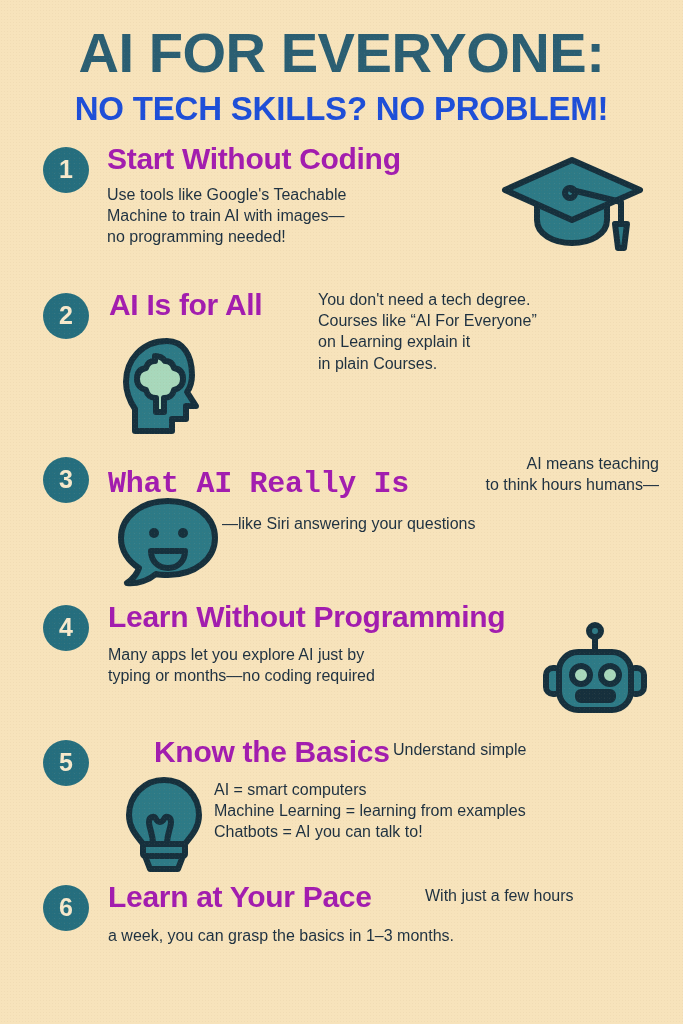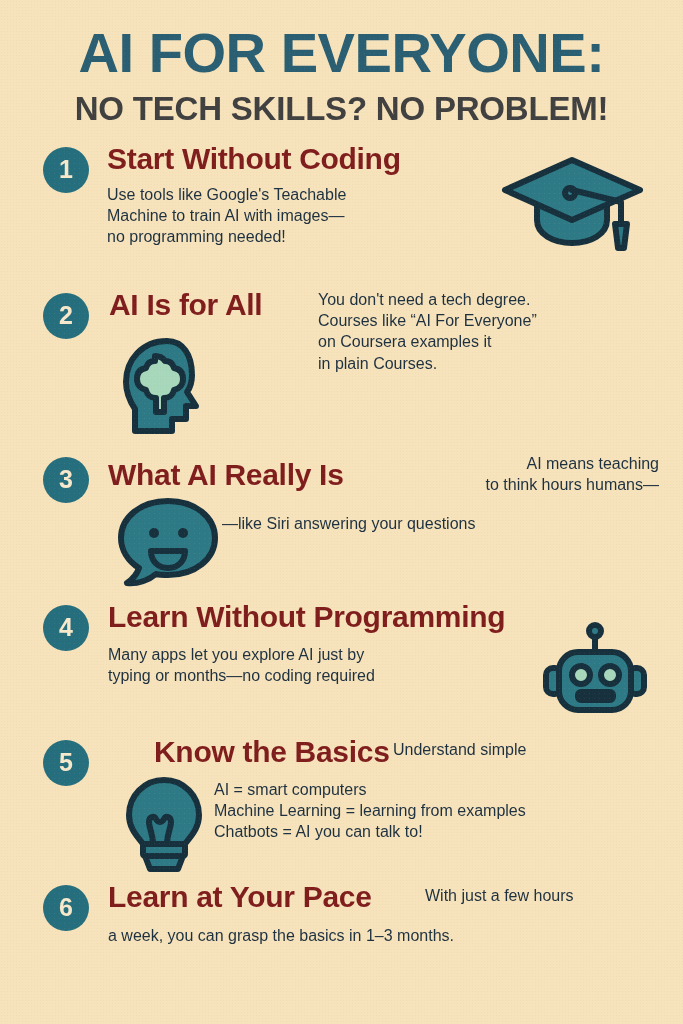--- a/index.html
+++ b/index.html
@@ -45,21 +45,21 @@
     letter-spacing: -0.5px;
     color: #2a5e72;
     margin: 0;
     text-transform: uppercase;
     transform: scaleX(1.02);
   }
   .subtitle {
     font-size: 33px;
     line-height: 1.15;
     font-weight: 800;
-    color: #404040;
+    color: #1d4ed8;
     margin: 9px 0 0;
     text-transform: uppercase;
     letter-spacing: -0.2px;
   }
 
   
   .section {
     position: relative;
   }
   .badge {
@@ -72,21 +72,21 @@
     font-size: 25px;
     font-weight: 800;
     display: flex;
     align-items: center;
     justify-content: center;
     line-height: 1;
   }
   .heading {
     font-size: 30px;
     font-weight: 800;
-    color: #7f1d1d;
+    color: #a21caf;
     letter-spacing: -0.3px;
     line-height: 1.05;
     margin: 0;
   }
   .body-text {
     font-size: 16px;
     line-height: 1.33;
     color: #1d3040;
     margin: 0;
     font-weight: 500;
@@ -103,21 +103,21 @@
   
   #sec2 { height: 160px; }
   #sec2 .badge { left: 43px; top: 6px; }
   #sec2 .heading { position: absolute; left: 109px; top: 2px; }
   #sec2 .body-text { position: absolute; left: 318px; top: 2px; }
   #sec2 .icon-wrap { left: 117px; top: 48px; }
 
   
   #sec3 { height: 145px; }
   #sec3 .badge { left: 43px; top: 10px; }
-  #sec3 .heading { position: absolute; left: 108px; top: 12px; }
+  #sec3 .heading { position: absolute; left: 108px; top: 22px; font-family: Liberation Mono, monospace; }
   #sec3 .body-text.t1 {
     position: absolute; right: 24px; top: 6px; text-align: right;
   }
   #sec3 .body-text.t2 { position: absolute; left: 222px; top: 66px; }
   #sec3 .icon-wrap { left: 113px; top: 48px; }
 
   
   #sec4 { height: 135px; }
   #sec4 .badge { left: 43px; top: 13px; }
   #sec4 .heading { position: absolute; left: 108px; top: 9px; }
@@ -171,21 +171,21 @@
       </svg>
     </div>
   </div>
 
   <div class="section" id="sec2">
     <div class="badge">2</div>
     <h3 class="heading">AI Is for All</h3>
     <p class="body-text">
       <span class="nowrap">You don't need a tech degree.</span><br>
       <span class="nowrap">Courses like “AI For Everyone”</span><br>
-      <span class="nowrap">on Coursera examples it</span><br>
+      <span class="nowrap">on Learning explain it</span><br>
       <span class="nowrap">in plain Courses.</span>
     </p>
     <div class="icon-wrap">
       <svg width="105" height="105" viewBox="0 0 105 105">
         <g stroke="#16303d" stroke-width="6" stroke-linejoin="round" stroke-linecap="round">
           <path d="M50 6 C25 6 9 25 9 47 C9 60 14 68 18 74 V96 h37 v-12 h14 v-13 h10 l-9 -14 c3 -4 5 -11 5 -17 C75 20 66 6 50 6 Z" fill="#2d7a86"></path>
           <path d="M38 26 c-5 0 -8 3 -9 7 c-6 1 -9 5 -9 11 c0 6 4 10 9 11 c1 5 5 8 10 8 v14 h8 V63 c5 0 9 -3 10 -8 c5 -1 9 -5 9 -11 c0 -6 -3 -10 -9 -11 c-1 -4 -4 -7 -9 -7 c-2 -3 -6 -5 -10 -5 Z" fill="#a8d8bb"></path>
         </g>
       </svg>
     </div>

